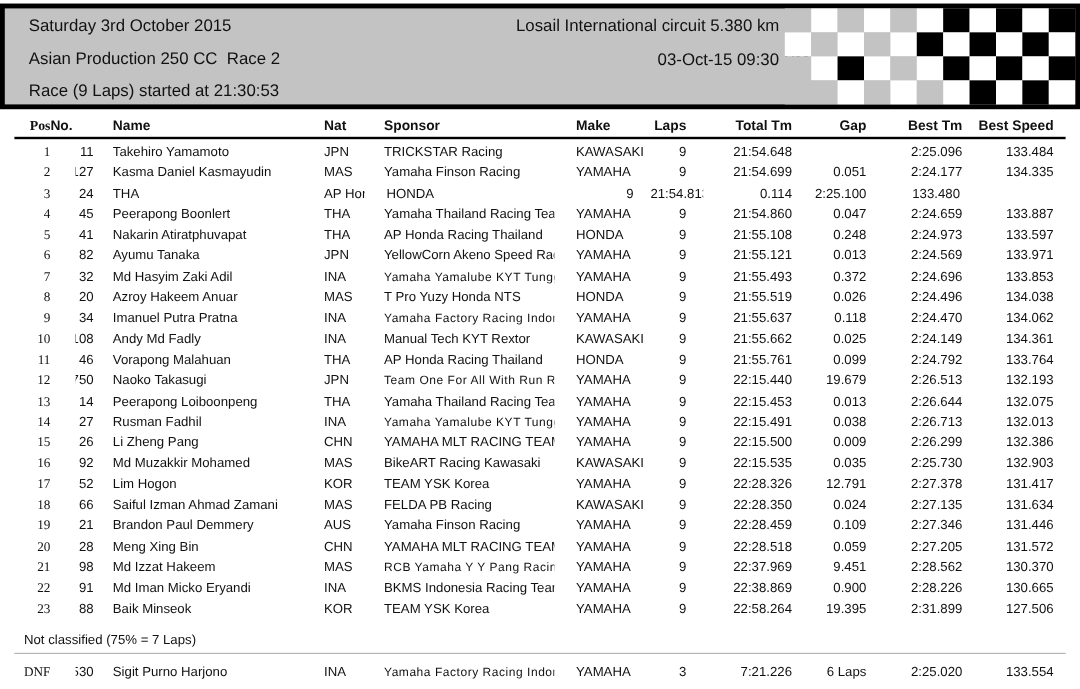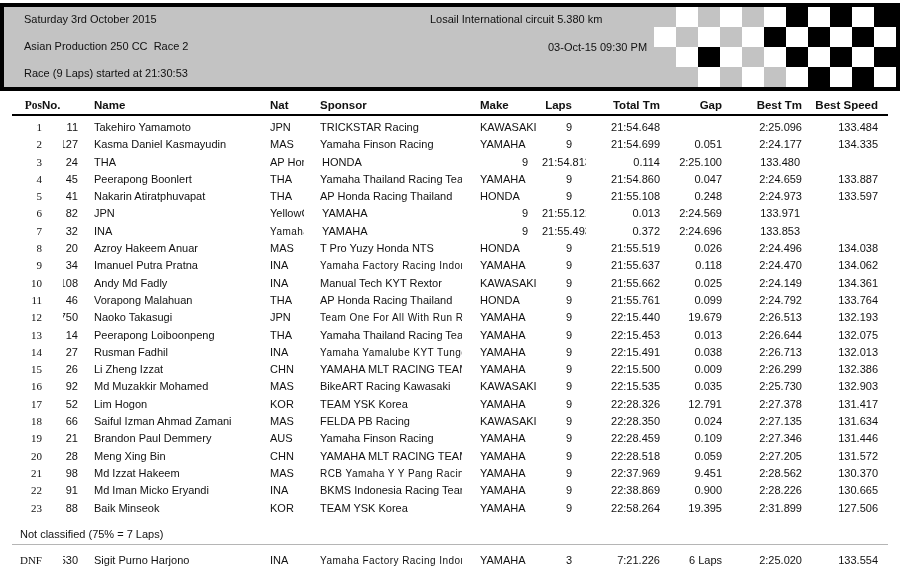--- a/index.html
+++ b/index.html
@@ -2,21 +2,21 @@
 <html><head>
 <meta charset="utf-8">
 <style>
   * { margin:0; padding:0; box-sizing:border-box; }
   html,body { width:900px; height:574px; background:#fff; overflow:hidden;
     font-family:"Liberation Sans", sans-serif; color:#111; }
 
   
   .band { position:relative; margin-top:3px; height:88px; background:#c3c3c3;
     border:4px solid #000; }
-  .band .txt { position:absolute; font-size:11px; white-space:pre; }
+  .band .txt { position:absolute; font-size:14px; white-space:pre; }
   .t-date   { left:20px;  top:6px; }
   .t-circuit{ left:426px; top:6px; }
   .t-event  { left:20px;  top:33px; }
   .t-dtime  { left:544px; top:34px; }
   .t-start  { left:20px;  top:60px; }
 
   .flag { position:absolute; top:0; right:0; height:80px; width:242px;
     display:grid; grid-template-columns:repeat(11,1fr); grid-template-rows:repeat(4,1fr); }
   .flag div { width:100%; height:100%; }
 
@@ -203,36 +203,38 @@
         <div class="cell cell-best_tm"><span>2:24.973</span></div>
         <div class="cell cell-best_speed"><span>133.597</span></div>
       </div>
       <div class="trow">
         <div class="cell cell-pos"><span>6</span></div>
         <div class="cell cell-no">
           <div class="no-clip">
             <span>82</span>
           </div>
         </div>
+        <div class="cell cell-name"><span>Ayumu Tanaka</span></div>
         <div class="cell cell-nat"><span>JPN</span></div>
         <div class="cell cell-sponsor"><span>YellowCorn Akeno Speed Racing</span></div>
         <div class="cell cell-make"><span>YAMAHA</span></div>
         <div class="cell cell-laps"><span>9</span></div>
         <div class="cell cell-total_tm"><span>21:55.121</span></div>
         <div class="cell cell-gap"><span>0.013</span></div>
         <div class="cell cell-best_tm"><span>2:24.569</span></div>
         <div class="cell cell-best_speed"><span>133.971</span></div>
       </div>
       <div class="trow">
         <div class="cell cell-pos"><span>7</span></div>
         <div class="cell cell-no">
           <div class="no-clip">
             <span>32</span>
           </div>
         </div>
+        <div class="cell cell-name"><span>Md Hasyim Zaki Adil</span></div>
         <div class="cell cell-nat"><span>INA</span></div>
         <div class="cell cell-sponsor"><span class="condensed">Yamaha Yamalube KYT Tunggal</span></div>
         <div class="cell cell-make"><span>YAMAHA</span></div>
         <div class="cell cell-laps"><span>9</span></div>
         <div class="cell cell-total_tm"><span>21:55.493</span></div>
         <div class="cell cell-gap"><span>0.372</span></div>
         <div class="cell cell-best_tm"><span>2:24.696</span></div>
         <div class="cell cell-best_speed"><span>133.853</span></div>
       </div>
       <div class="trow">
@@ -354,21 +356,21 @@
         <div class="cell cell-best_tm"><span>2:26.713</span></div>
         <div class="cell cell-best_speed"><span>132.013</span></div>
       </div>
       <div class="trow">
         <div class="cell cell-pos"><span>15</span></div>
         <div class="cell cell-no">
           <div class="no-clip">
             <span>26</span>
           </div>
         </div>
-        <div class="cell cell-name"><span>Li Zheng Izzat</span></div>
+        <div class="cell cell-name"><span>Li Zheng Pang</span></div>
         <div class="cell cell-nat"><span>CHN</span></div>
         <div class="cell cell-sponsor"><span>YAMAHA MLT RACING TEAM</span></div>
         <div class="cell cell-make"><span>YAMAHA</span></div>
         <div class="cell cell-laps"><span>9</span></div>
         <div class="cell cell-total_tm"><span>22:15.500</span></div>
         <div class="cell cell-gap"><span>0.009</span></div>
         <div class="cell cell-best_tm"><span>2:26.299</span></div>
         <div class="cell cell-best_speed"><span>132.386</span></div>
       </div>
       <div class="trow">

